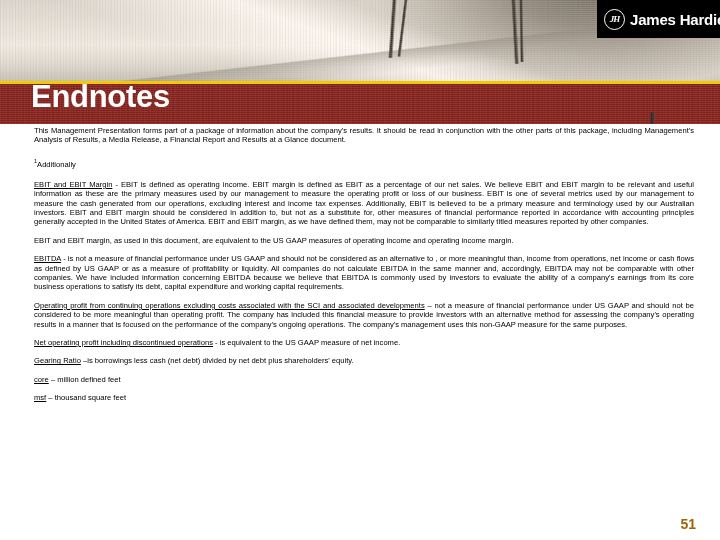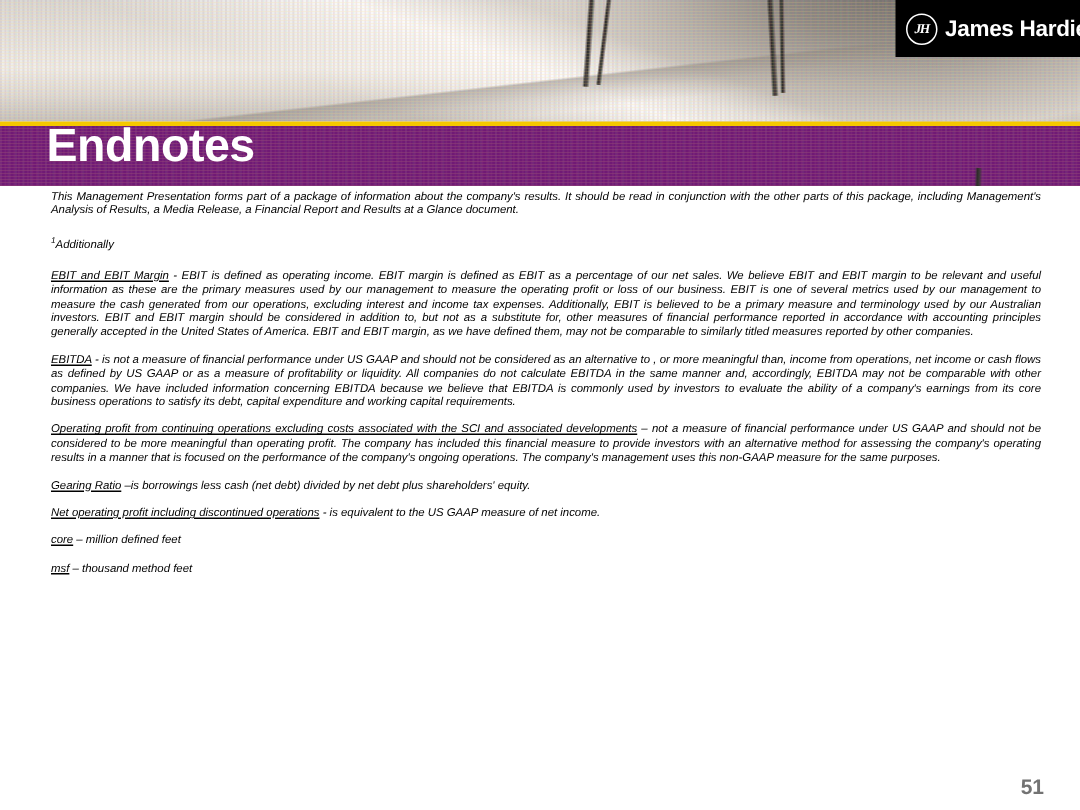--- a/index.html
+++ b/index.html
@@ -74,21 +74,21 @@
     background: #f5c800;
   }
 
   
   .title-band {
     position: absolute;
     left: 0;
     top: 84px;
     width: 720px;
     height: 40px;
-    background: #701a75;
+    background: #7f1d1d;
     overflow: hidden;
   }
   .title-band .dither { opacity: .22; }
   .title-text {
     position: absolute;
     left: 31px;
     top: -5px;
     font-size: 31px;
     font-weight: bold;
     color: #ffffff;
@@ -142,21 +142,20 @@
   }
 
   
   .body-area {
     position: absolute;
     left: 34px;
     top: 126px;
     width: 660px;
     color: #000000;
     font-family: "Liberation Sans", sans-serif;
-    font-style: italic;
     font-size: 7.6px;
     line-height: 9.4px;
   }
   .para {
     margin: 0 0 9px 0;
     text-align: justify;
   }
   .para.loose { margin-bottom: 12px; }
   .para u { text-decoration: underline; }
   .defs-head {
@@ -166,21 +165,21 @@
   .defs-head sup { font-size: 5.5px; vertical-align: super; }
   .short { text-align: left; }
 
   
   .page-num {
     position: absolute;
     right: 24px;
     bottom: 8px;
     font-size: 14px;
     font-weight: bold;
-    color: #737373;
+    color: #a16207;
     font-family: "Liberation Sans", sans-serif;
   }
 </style>
 </head>
 <body>
 
 <div class="slide">
 
   <div class="banner">
     <div class="banner-photo"></div>
@@ -205,32 +204,33 @@
   </div>
 
   <div class="body-area">
 
     <p class="para loose">This Management Presentation forms part of a package of information about the company's results.  It should be read in conjunction with the other parts of this package, including Management's Analysis of Results, a Media Release, a Financial Report and Results at a Glance document.</p>
 
     <p class="defs-head"><sup>1</sup><span>Additionally</span></p>
 
     <p class="para"><u>EBIT and EBIT Margin</u><span>  - EBIT is defined as operating income.  EBIT margin is defined as EBIT as a percentage of our net sales. We believe EBIT and EBIT margin to be relevant and useful information as these are the primary measures used by our management to measure the operating profit or loss of our business. EBIT is one of several metrics used by our management to measure the cash generated from our operations, excluding interest and income tax expenses. Additionally, EBIT is believed to be a primary measure and terminology used by our Australian investors.  EBIT and EBIT margin should be considered in addition to, but not as a substitute for, other measures of financial performance reported in accordance with accounting principles generally accepted in the United States of America. EBIT and EBIT margin, as we have defined them, may not be comparable to similarly titled measures reported by other companies.</span></p>
 
+    <p class="para short">EBIT and EBIT margin, as used in this document, are equivalent to the US GAAP measures of operating income and operating income margin.</p>
 
     <p class="para"><u>EBITDA</u><span> -  is not a measure of financial performance under US GAAP and should not be considered as an alternative to , or more meaningful than, income from operations, net income or cash flows as defined by US GAAP or as a measure of profitability or liquidity.  All companies do not calculate EBITDA in the same manner and, accordingly, EBITDA may not be comparable with other companies.  We have included information concerning EBITDA because we believe that EBITDA is commonly used by investors to evaluate the ability of a company's earnings from its core business operations to satisfy its debt, capital expenditure and working capital requirements.</span></p>
 
     <p class="para"><u>Operating profit from continuing operations excluding costs associated with the SCI and associated developments</u><span> – not a measure of financial performance under US GAAP and should not be considered to be more meaningful than operating profit.  The company has included this financial measure to provide investors with an alternative method for assessing the company's operating results in a manner that is focused on the performance of the company's ongoing operations.  The company's management uses this non-GAAP measure for the same purposes.</span></p>
 
 
 
+    <p class="para short"><u>Net operating profit including discontinued operations</u><span> - is equivalent to the US GAAP measure of net income.</span></p>
+
     <p class="para short"><u>Gearing Ratio</u><span> –is borrowings less cash (net debt) divided by net debt plus shareholders' equity.</span></p>
 
-    <p class="para short"><u>Net operating profit including discontinued operations</u><span> - is equivalent to the US GAAP measure of net income.</span></p>
-
     <p class="para short"><u>core</u><span> – million defined feet</span></p>
 
-    <p class="para short"><u>msf</u><span> – thousand method feet</span></p>
+    <p class="para short"><u>msf</u><span> – thousand square feet</span></p>
 
   </div>
 
   <div class="page-num">51</div>
 
 </div>
 
 </body></html>

